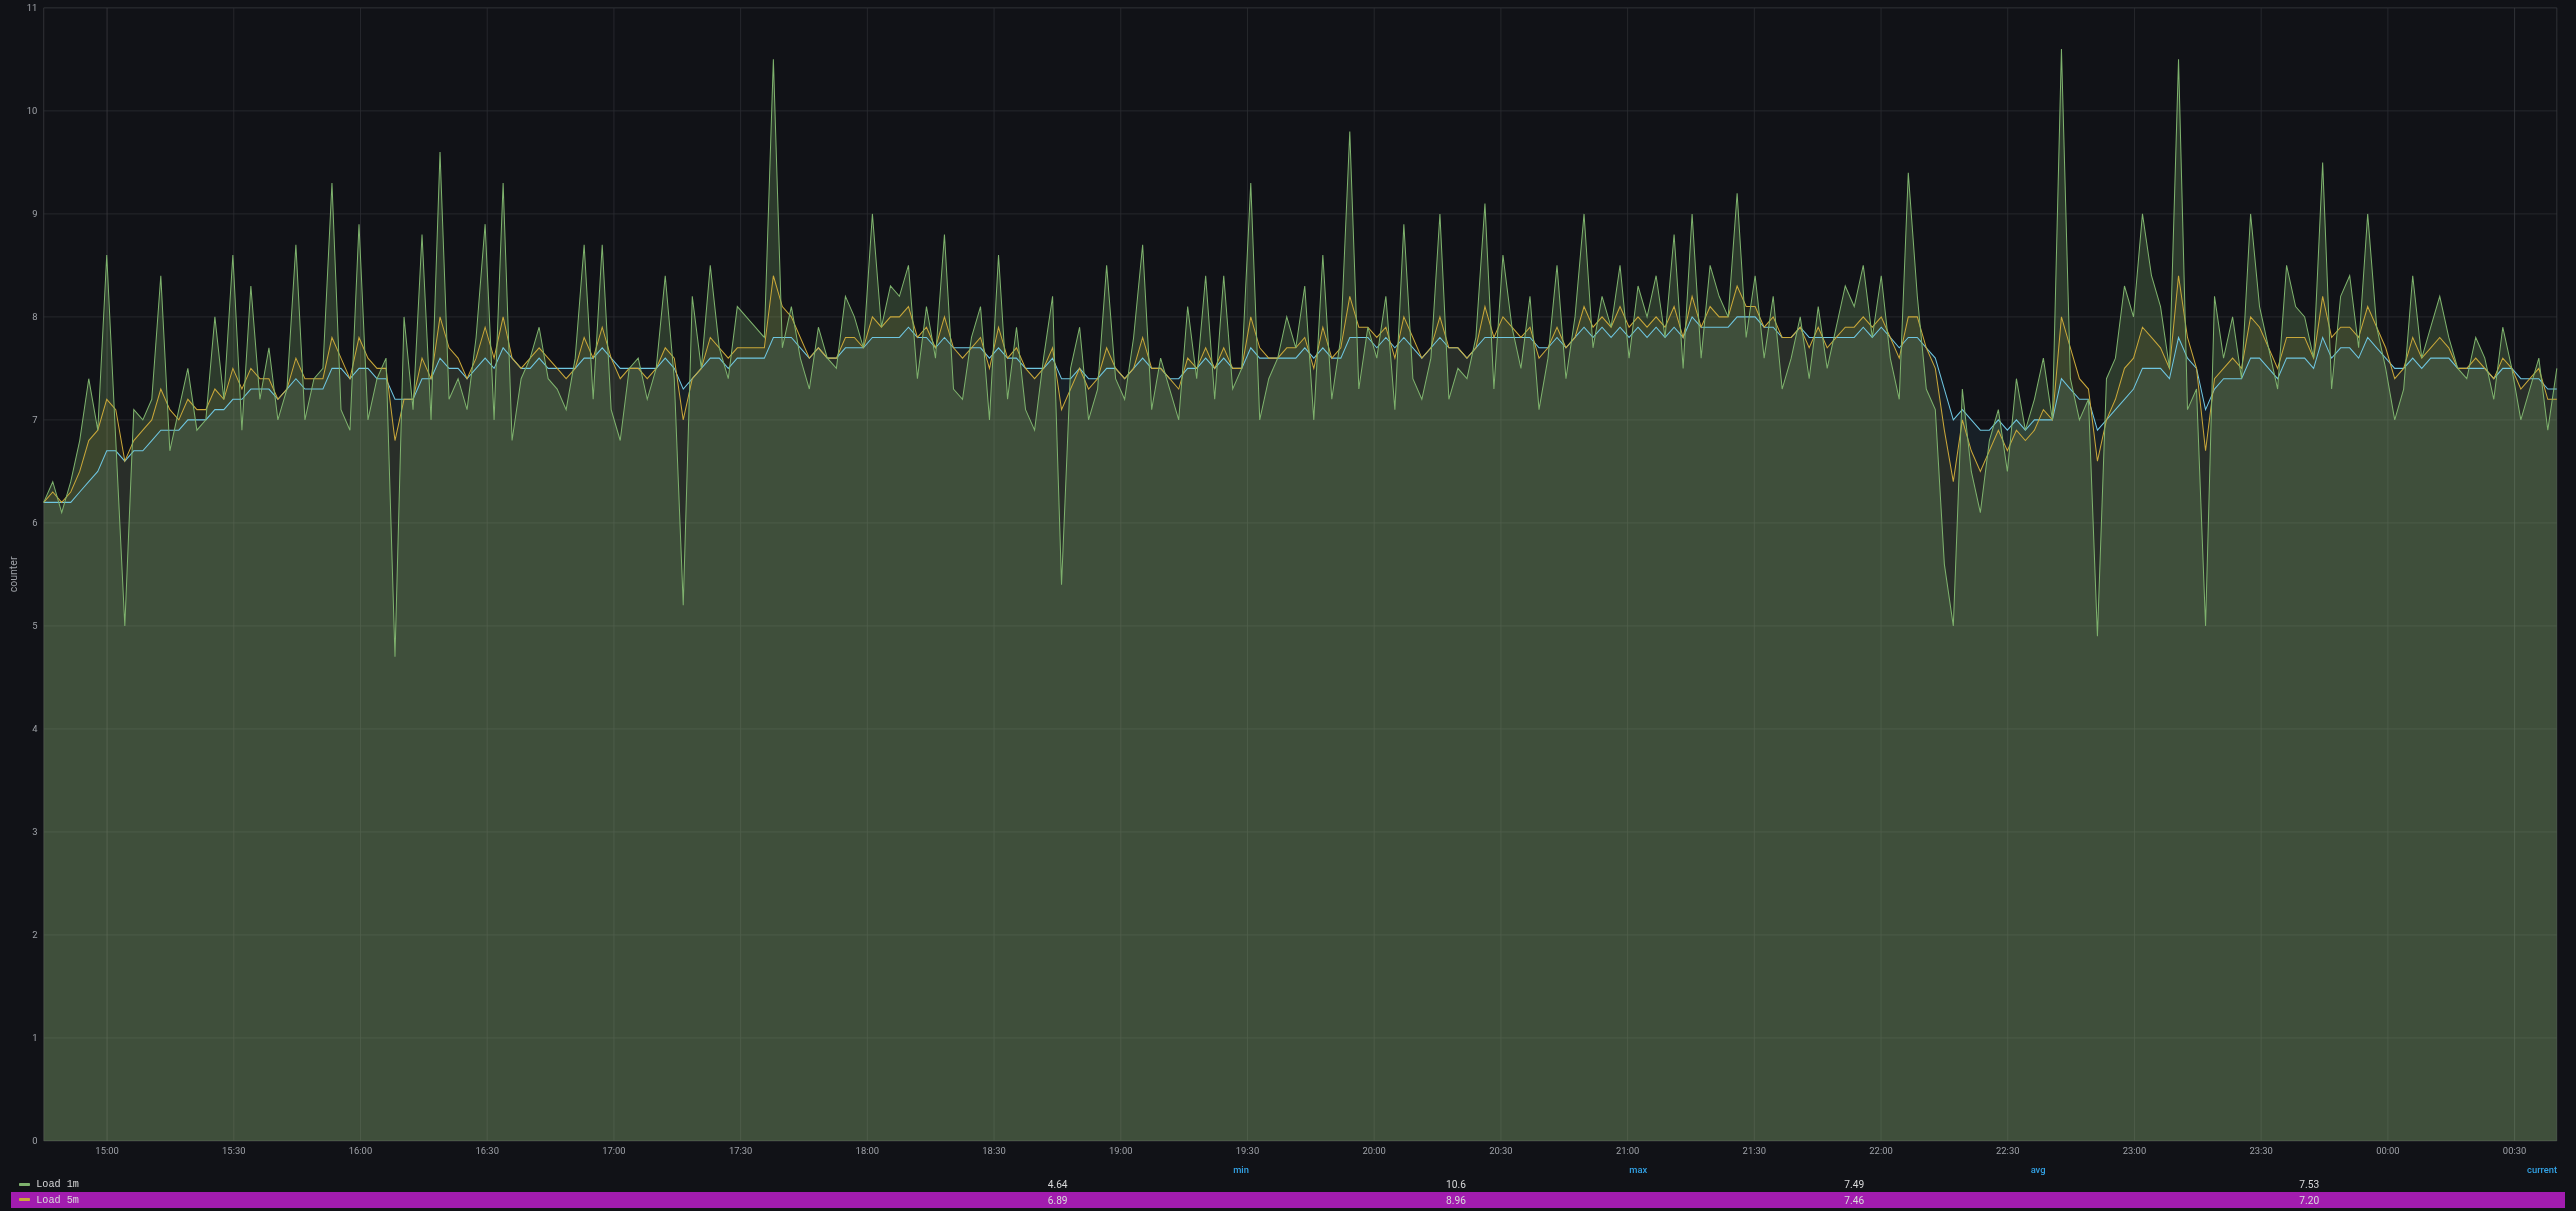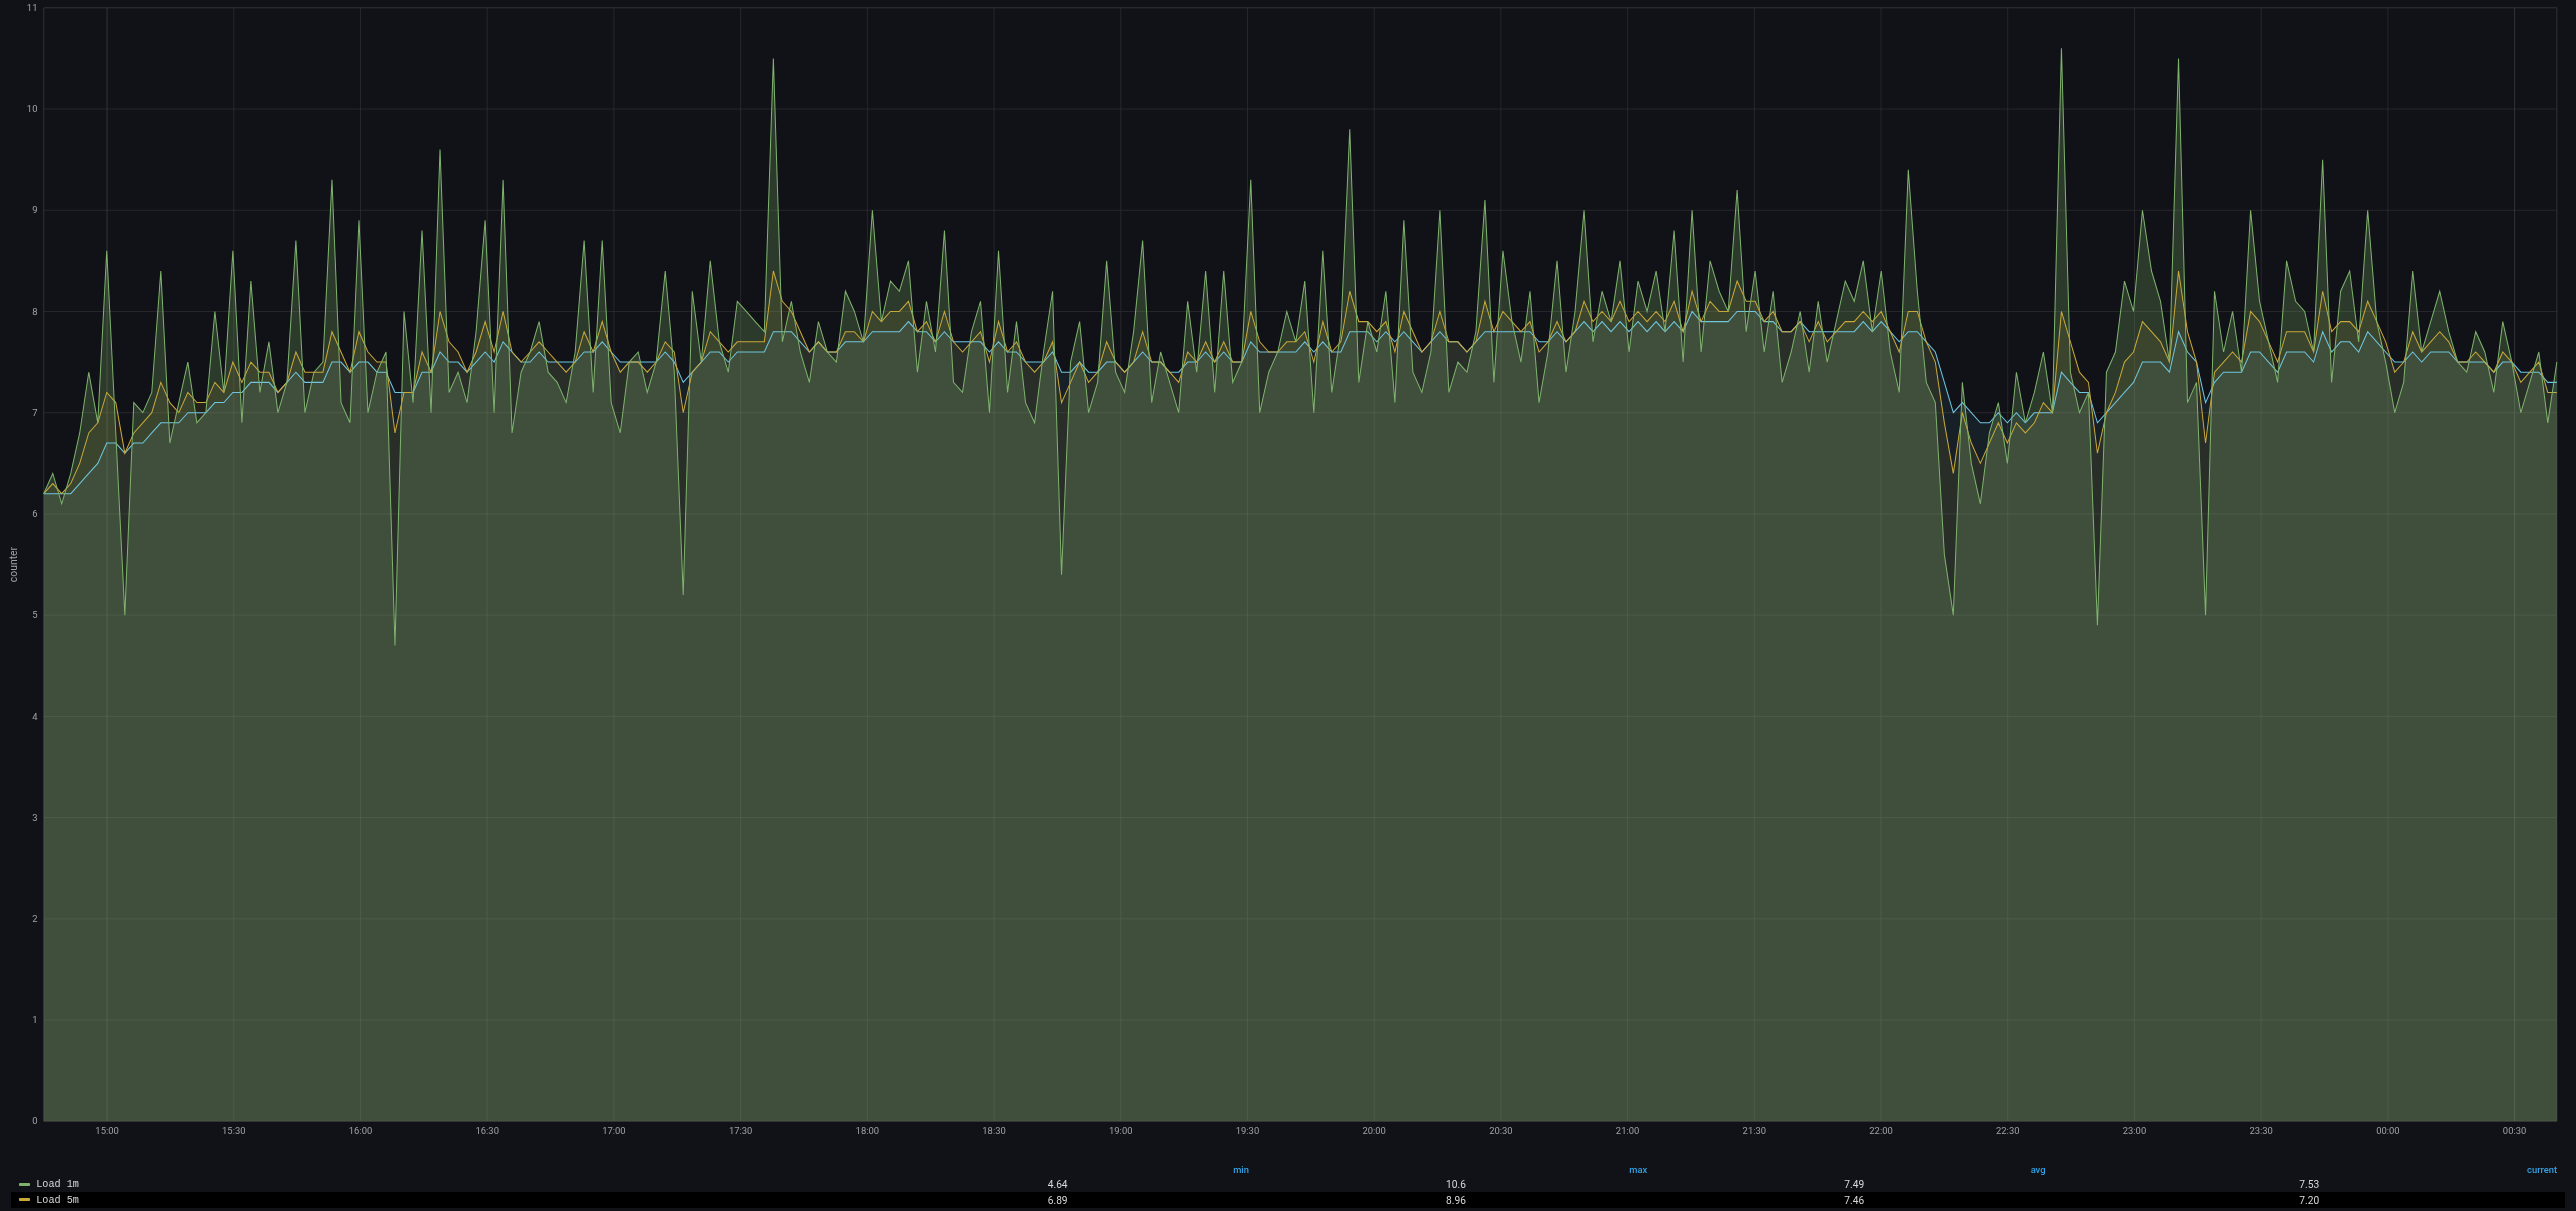--- a/index.html
+++ b/index.html
@@ -31,42 +31,41 @@
     position: relative;
   }
   .chart-wrap svg {
     width: 100%;
     height: 100%;
     display: block;
   }
   .legend {
     flex: 0 0 auto;
     padding: 1.6px 4.7px 3.1px 4.7px;
-    margin-top: 20px;
   }
   .legend table {
     width: 100%;
     border-collapse: collapse;
   }
   .legend th {
     text-align: right;
     color: #33a2e5;
     font-weight: 500;
     padding: 1.6px 7.9px;
     font-size: 9.4px;
     cursor: pointer;
   }
   .legend th.spacer { cursor: default; }
   .legend td {
     padding: 2.4px 7.9px;
     font-size: 10.2px;
     color: #d8d9da;
   }
   .legend td.num { text-align: center; font-variant-numeric: tabular-nums; }
-  .legend tr.row-odd { background: #000000; }
+  .legend tr.row-odd { background: #a21caf; }
   .legend .swatch {
     display: inline-block;
     width: 11px;
     height: 3.1px;
     border-radius: 0.8px;
     margin-right: 6.3px;
     vertical-align: middle;
   }
   .legend .series-label { cursor: pointer; font-family: Liberation Mono, monospace; }
   .axis text { fill: #9fa2a8; font-size: 12px; }

